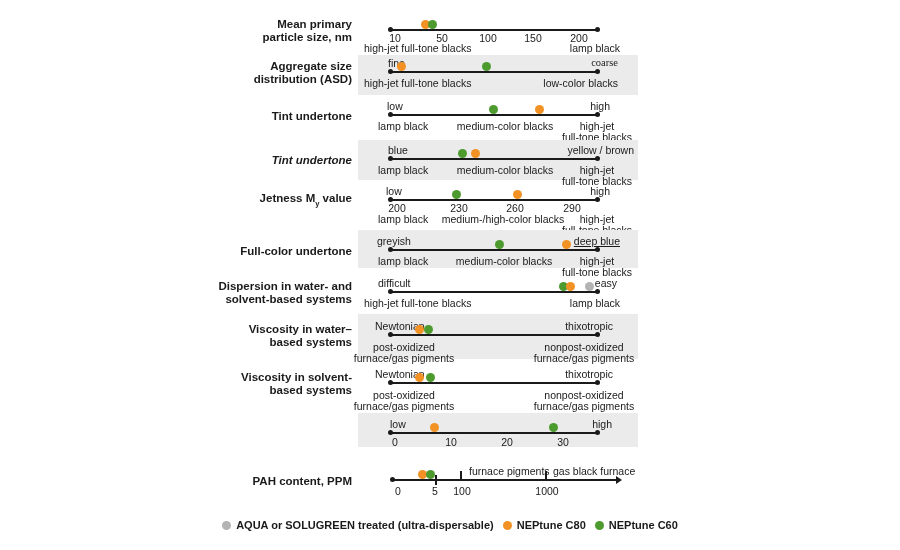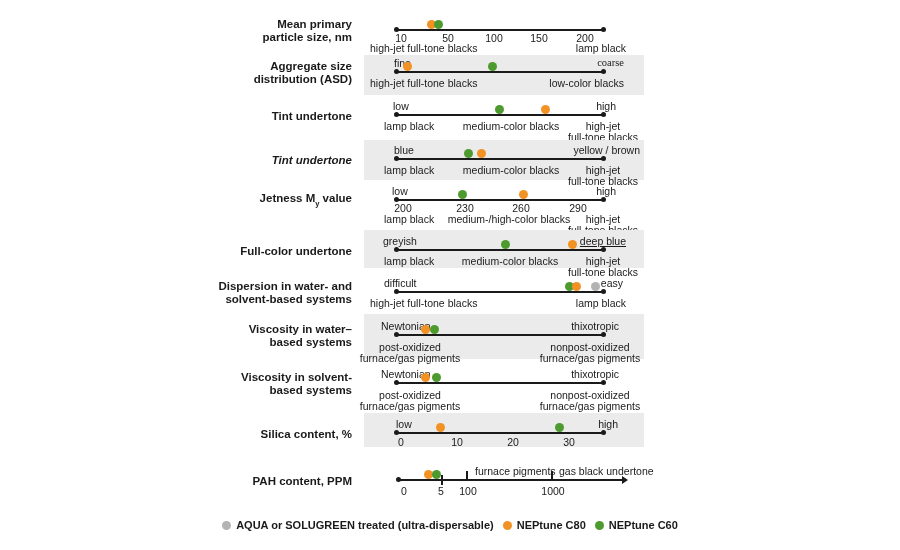--- a/index.html
+++ b/index.html
@@ -1,21 +1,21 @@
 <!DOCTYPE html>
 <html><head>
 <meta charset="utf-8">
 <style>
   html,body{margin:0;padding:0;background:#fff;}
   .canvas{position:relative;width:900px;height:550px;background:#fff;overflow:hidden;
           font-family:"Liberation Sans",sans-serif;color:#1a1a1a;}
   .row{position:absolute;left:0;width:900px;}
   .row-label{position:absolute;left:0;width:352px;text-align:right;transform:translateY(-50%);
              font-weight:700;font-size:11.5px;line-height:13px;}
-  .scale{position:absolute;left:358px;top:0;width:280px;height:100%;margin-left:6px;}
+  .scale{position:absolute;left:358px;top:0;width:280px;height:100%;}
   .banded{background:#EBEBEB;}
   .sline{position:absolute;height:1.5px;background:#1a1a1a;}
   .enddot{position:absolute;width:5px;height:5px;border-radius:50%;background:#1a1a1a;}
   .dot{position:absolute;width:9px;height:9px;border-radius:50%;}
   .slabel{position:absolute;font-size:10.5px;line-height:10.5px;white-space:nowrap;}
   .tmark{position:absolute;width:1.5px;background:#1a1a1a;}
   .arrowhead{position:absolute;width:0;height:0;border-top:4px solid transparent;
              border-bottom:4px solid transparent;border-left:6px solid #1a1a1a;}
   .legend{position:absolute;top:519px;left:0;width:900px;display:flex;justify-content:center;
           align-items:center;gap:9px;font-weight:700;font-size:11px;}
@@ -160,21 +160,20 @@
           <div class="enddot" style="left: 236.5px; top: 18px;"></div>
           <div class="slabel word" style="left: 17px; top: 7px;">Newtonian</div>
           <div class="slabel word" style="left: 255px; top: 7px; transform: translateX(-100%); text-align: right;">thixotropic</div>
           <div class="slabel sub" style="left: 46px; top: 28px; transform: translateX(-50%); text-align: center;">post-oxidized<br>furnace/gas pigments</div>
           <div class="slabel sub" style="left: 226px; top: 28px; transform: translateX(-50%); text-align: center;">nonpost-oxidized<br>furnace/gas pigments</div>
           <div class="dot" style="left: 56.5px; top: 11px; background: rgb(242, 146, 37);"></div>
           <div class="dot" style="left: 67.5px; top: 11px; background: rgb(77, 155, 47);"></div>
         </div>
       </div>
       <div class="row" style="top: 413px; height: 34px;">
-        <div class="row-label" style="top: 21px;">Silica content, %</div>
         <div class="scale banded">
           <div class="sline" style="left: 32px; top: 19px; width: 207px;"></div>
           <div class="enddot" style="left: 29.5px; top: 17px;"></div>
           <div class="enddot" style="left: 236.5px; top: 17px;"></div>
           <div class="slabel word" style="left: 32px; top: 6px;">low</div>
           <div class="slabel word" style="left: 254px; top: 6px; transform: translateX(-100%); text-align: right;">high</div>
           <div class="slabel tick" style="left: 37px; top: 24px; transform: translateX(-50%); text-align: center;">0</div>
           <div class="slabel tick" style="left: 93px; top: 24px; transform: translateX(-50%); text-align: center;">10</div>
           <div class="slabel tick" style="left: 149px; top: 24px; transform: translateX(-50%); text-align: center;">20</div>
           <div class="slabel tick" style="left: 205px; top: 24px; transform: translateX(-50%); text-align: center;">30</div>
@@ -182,21 +181,21 @@
           <div class="dot" style="left: 190.5px; top: 10px; background: rgb(77, 155, 47);"></div>
         </div>
       </div>
       <div class="row" style="top: 458px; height: 40px;">
         <div class="row-label" style="top: 23px;">PAH content, PPM</div>
         <div class="scale">
           <div class="sline" style="left: 34px; top: 21px; width: 224px;"></div>
           <div class="enddot" style="left: 31.5px; top: 19px;"></div>
           <div class="arrowhead" style="left: 258px; top: 18px;"></div>
           <div class="slabel word" style="left: 111px; top: 8px;">furnace pigments</div>
-          <div class="slabel word" style="left: 195px; top: 8px;">gas black undertone</div>
+          <div class="slabel word" style="left: 195px; top: 8px;">gas black furnace</div>
           <div class="slabel tick" style="left: 40px; top: 28px; transform: translateX(-50%); text-align: center;">0</div>
           <div class="slabel tick" style="left: 77px; top: 28px; transform: translateX(-50%); text-align: center;">5</div>
           <div class="slabel tick" style="left: 104px; top: 28px; transform: translateX(-50%); text-align: center;">100</div>
           <div class="slabel tick" style="left: 189px; top: 28px; transform: translateX(-50%); text-align: center;">1000</div>
           <div class="tmark" style="left: 77px; top: 17px; height: 10px;"></div>
           <div class="tmark" style="left: 102px; top: 13px; height: 10px;"></div>
           <div class="tmark" style="left: 187px; top: 13px; height: 10px;"></div>
           <div class="dot" style="left: 59.5px; top: 12px; background: rgb(242, 146, 37);"></div>
           <div class="dot" style="left: 67.5px; top: 12px; background: rgb(77, 155, 47);"></div>
         </div>

